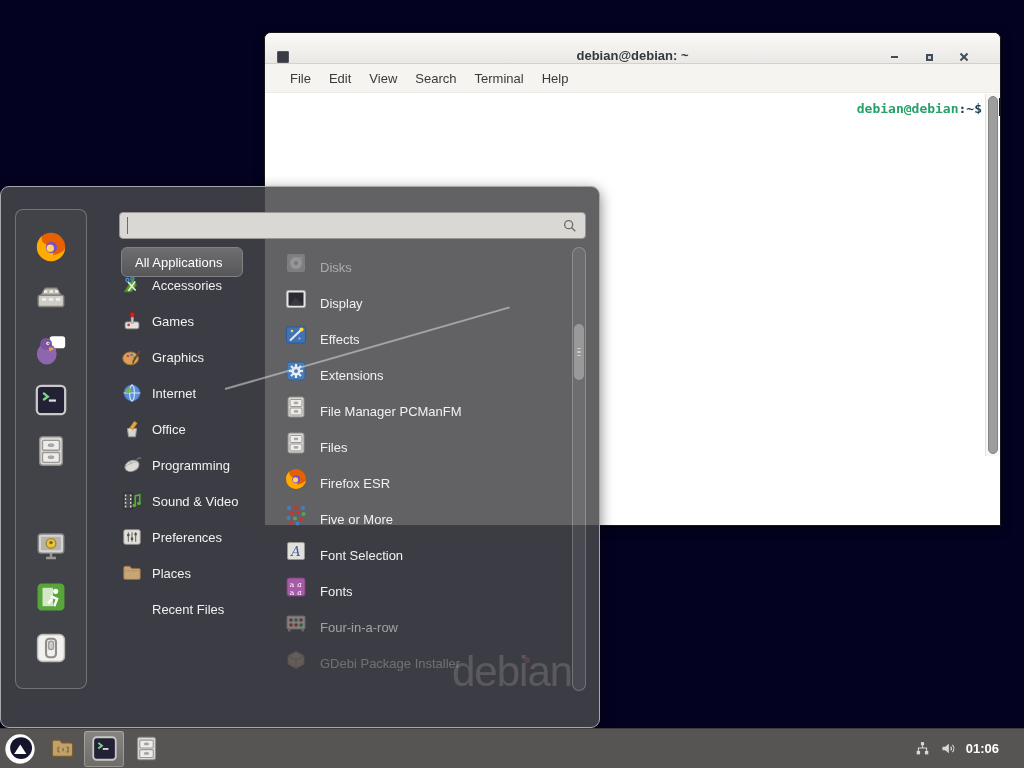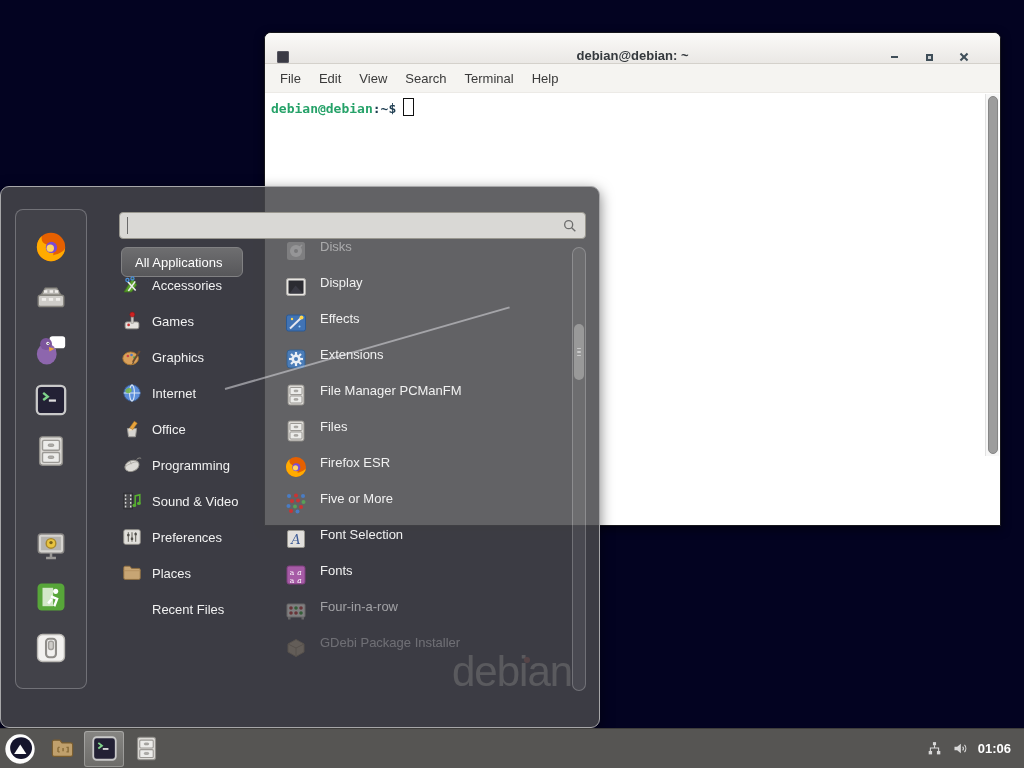--- a/index.html
+++ b/index.html
@@ -17,23 +17,23 @@
             border-bottom:1px solid #d4d1cb;border-radius:6px 6px 0 0;display:flex;align-items:flex-end;}
   .win-ic{width:12px;height:12px;margin-left:12px;background:#3a3a44;border-radius:2px;box-shadow:inset 0 0 0 1px #55555f;}
   .title{position:absolute;left:0;right:0;text-align:center;font-size:13px;font-weight:bold;color:#34393d;}
   .winbtns{margin-left:auto;display:flex;align-items:center;gap:23px;margin-right:30px;z-index:2;}
   .wb{display:inline-flex;align-items:center;justify-content:center;width:12px;height:12px;cursor:default;}
   .wb-min i{width:7px;height:2px;background:#3f4e58;}
   .wb-max i{width:7px;height:7px;border:2px solid #3f4e58;box-sizing:border-box;background:#cfd3d5;}
   .wb-close{position:relative;}
   .wb-close i,.wb-close i:after{position:absolute;left:1px;top:5px;width:10px;height:2px;background:#3f4e58;content:"";transform:rotate(45deg);}
   .wb-close i:after{left:0;top:0;transform:rotate(90deg);}
-  .menubar{height:28px;background:#f5f4f1;display:flex;align-items:center;padding-left:6px;border-bottom:1px solid #eceae6;}
+  .menubar{height:28px;background:#f5f4f1;display:flex;align-items:center;padding-left:16px;border-bottom:1px solid #eceae6;}
   .mitem{font-size:13px;color:#3a3a3a;padding:0 9px;cursor:default;}
-  .term-body{position:relative;height:364px;background:#fff;}
+  .term-body{position:relative;height:364px;background:#fff;text-align:right;}
   .promptline{padding:5px 0 0 6px;font-family:"DejaVu Sans Mono",monospace;font-size:13px;font-weight:bold;white-space:pre;}
   .p-user{color:#26a269;}
   .p-rest{color:#1d3c50;}
   .cursor{display:inline-block;width:9px;height:16px;border:1.5px solid #101010;margin-left:7px;vertical-align:-3px;}
   .tscroll{position:absolute;top:1px;bottom:1px;right:1px;width:13px;background:#f7f7f7;border-left:1px solid #e2e2e2;}
   .tscroll .th{position:absolute;left:2px;top:2px;bottom:2px;width:8px;background:#9d9d9d;border:1px solid #868686;border-radius:5px;}
   
   .appmenu{position:absolute;left:0;top:186px;width:598px;height:540px;background:rgba(70,70,74,.85);
            border:1px solid #a7a7a9;border-radius:9px;box-shadow:0 4px 14px rgba(0,0,0,.5);z-index:30;}
   .favcol{position:absolute;left:14px;top:22px;width:72px;height:480px;border:1px solid rgba(255,255,255,.25);
@@ -46,37 +46,37 @@
                    font-family:"Liberation Sans",sans-serif;border-left:1px solid #6a6a6a;height:15px;padding-left:2px;}
   .mag{width:16px;height:16px;margin-right:7px;}
   .allapps{position:absolute;left:120px;top:60px;width:122px;height:30px;line-height:30px;border-radius:6px;
            background:linear-gradient(#6e6e70,#57575a);border:1px solid #818183;box-sizing:border-box;
            color:#fff;font-size:13px;padding-left:13px;cursor:pointer;z-index:32;}
   .cats{position:absolute;left:120px;top:80px;width:162px;z-index:32;}
   .cat{height:36px;display:flex;align-items:center;gap:9px;cursor:pointer;}
   .cat .ic{width:22px;height:22px;flex:none;}
   .cat span.lbl{font-size:13px;color:#f1f1f1;}
   .apps{position:absolute;left:283px;top:52px;width:284px;z-index:32;}
-  .app{height:36px;display:flex;align-items:flex-start;gap:12px;cursor:pointer;}
+  .app{height:36px;display:flex;align-items:flex-end;gap:12px;cursor:pointer;}
   .app .ic{width:24px;height:24px;flex:none;}
   .app span.lbl{font-size:13px;color:#f1f1f1;white-space:nowrap;}
   .mscroll{position:absolute;left:571px;top:60px;width:14px;height:444px;border:1px solid rgba(255,255,255,.22);
            border-radius:7px;background:rgba(255,255,255,.07);box-sizing:border-box;z-index:32;}
   .mhandle{position:absolute;left:1px;top:76px;width:10px;height:56px;background:#999;border-radius:5px;
            display:flex;flex-direction:column;align-items:center;justify-content:center;gap:2px;}
   .mhandle b{width:4px;height:1.5px;background:#c9c9c9;border-radius:1px;}
   
   .taskbar{position:absolute;left:0;bottom:0;width:1024px;height:40px;background:#565553;border-top:1px solid #3e3d3b;
            display:flex;align-items:center;z-index:50;box-sizing:border-box;}
   .tb-left{display:flex;align-items:center;height:100%;}
   .menu-btn{width:32px;height:32px;margin:0 5px 0 4px;cursor:pointer;}
   .wbtn{width:40px;height:36px;display:flex;align-items:center;justify-content:center;margin:0 1px;border-radius:3px;cursor:pointer;}
   .wbtn .ic{width:27px;height:27px;}
   .wbtn.active{background:linear-gradient(#868582,#6d6c69);box-shadow:inset 0 0 0 1px rgba(255,255,255,.28);}
-  .tb-right{margin-left:auto;display:flex;align-items:center;gap:9px;margin-right:13px;}
+  .tb-right{margin-left:auto;display:flex;align-items:center;gap:9px;margin-right:25px;}
   .tray-ic{width:17px;height:17px;cursor:pointer;}
   .clock{font-size:13px;font-weight:bold;color:#fff;cursor:default;}
   .ic svg,.fav svg,.menu-btn svg,.tray-ic svg,.mag svg{display:block;width:100%;height:100%;}
 </style>
 </head>
 <body>
 
 <div class="desktop">
 
   <div class="swirl-line"></div>

